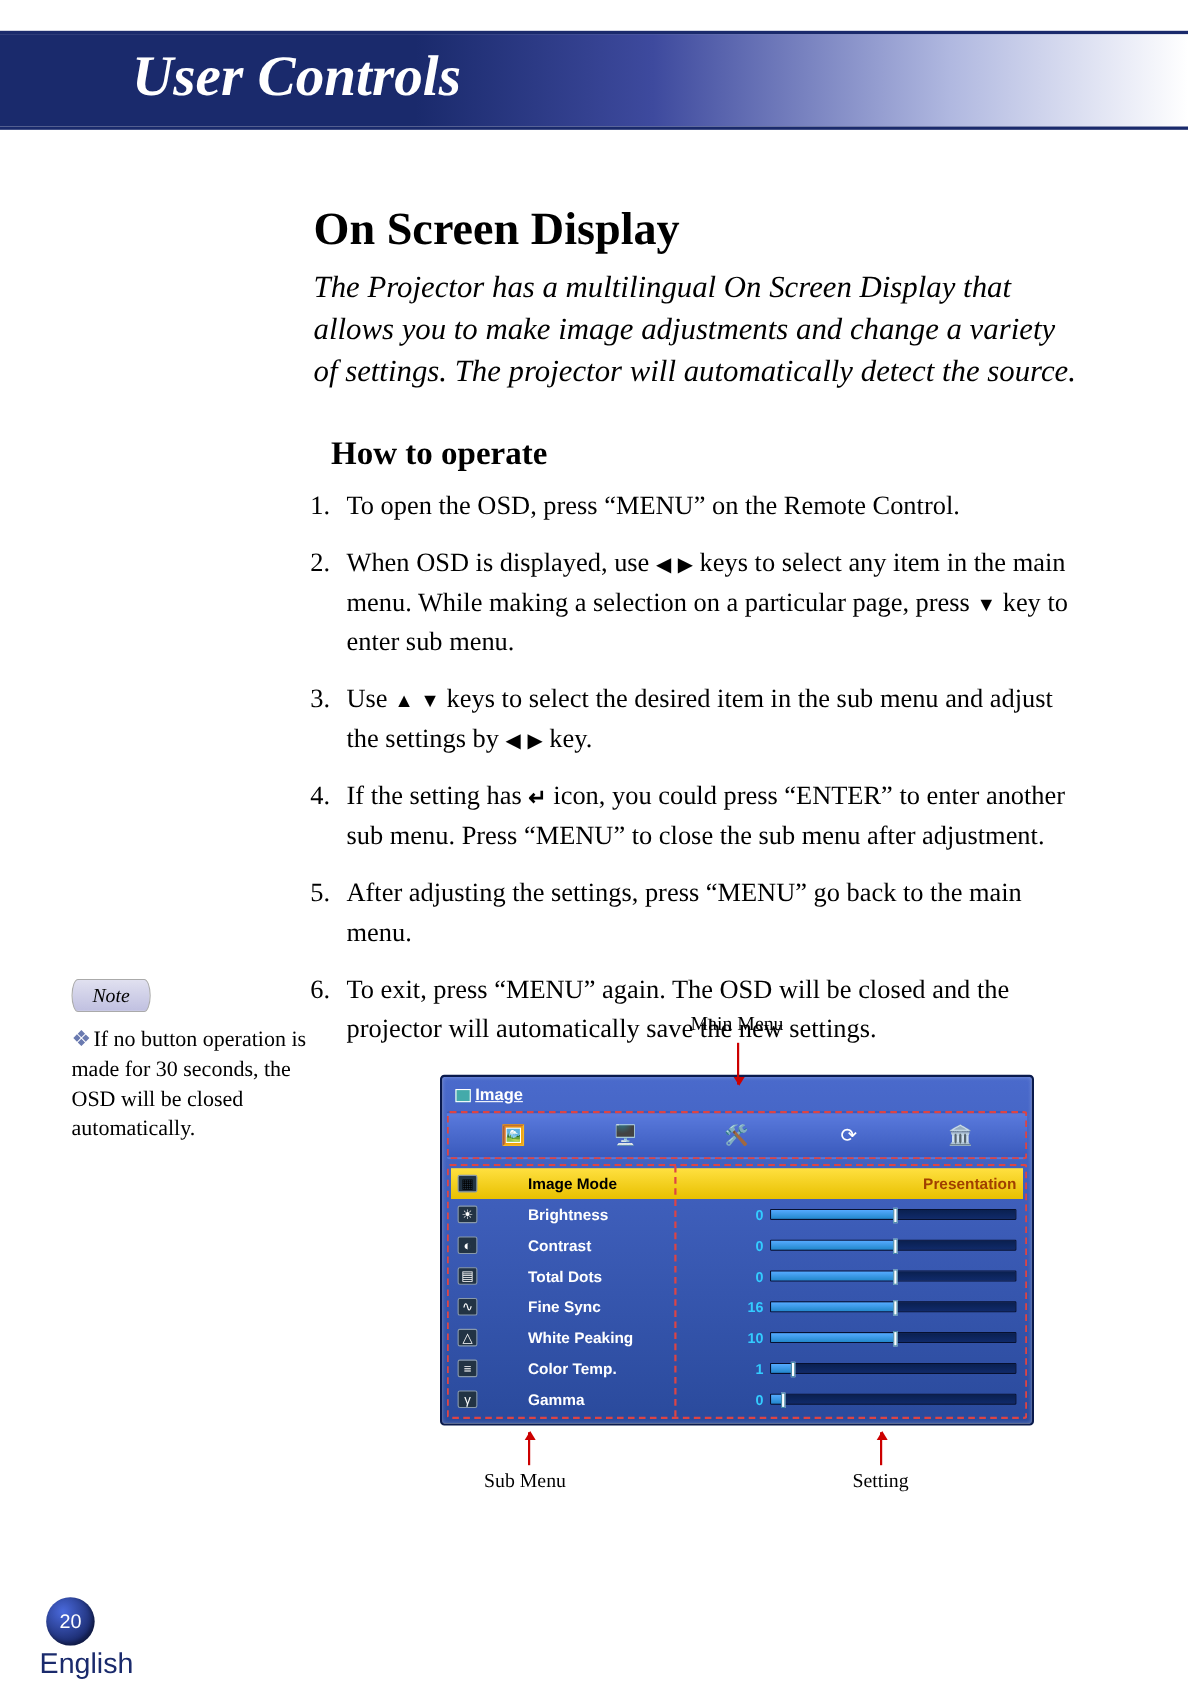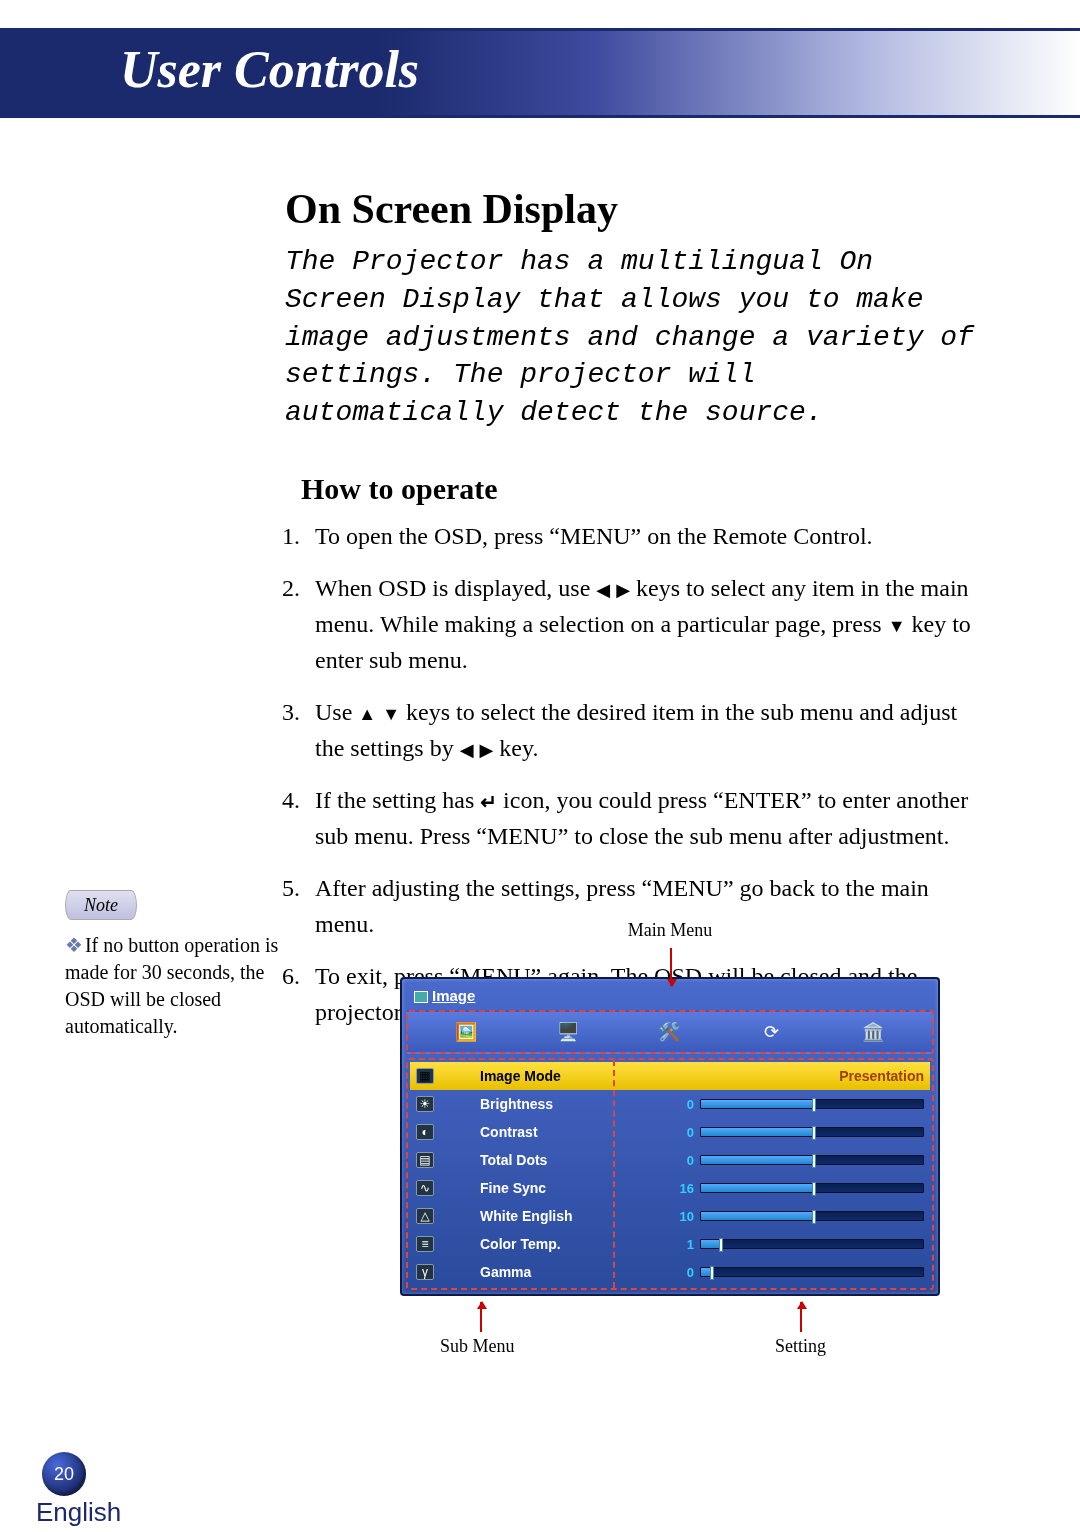--- a/index.html
+++ b/index.html
@@ -40,21 +40,21 @@
   .section-title {
     font-size: 42px;
     font-weight: bold;
     font-family: 'Palatino Linotype', Georgia, serif;
     margin-bottom: 10px;
   }
   .intro {
     font-size: 28px;
     font-style: italic;
     line-height: 1.35;
-    font-family: Liberation Mono, monospace;
+    font-family: Liberation Serif, serif;
     margin-bottom: 40px;
   }
   .subtitle {
     font-size: 30px;
     font-weight: bold;
     font-family: 'Palatino Linotype', Georgia, serif;
     margin-bottom: 12px;
     margin-left: 16px;
   }
   ol.steps {
@@ -369,21 +369,21 @@
         <span class="ic">∿</span>
         <span class="lbl">Fine Sync</span>
         <span class="val">16</span>
         <span class="bar">
             <span class="fill"></span>
             <span class="thumb"></span>
           </span>
       </div>
       <div class="osd-row">
         <span class="ic">△</span>
-        <span class="lbl">White English</span>
+        <span class="lbl">White Peaking</span>
         <span class="val">10</span>
         <span class="bar">
             <span class="fill"></span>
             <span class="thumb"></span>
           </span>
       </div>
       <div class="osd-row">
         <span class="ic">≡</span>
         <span class="lbl">Color Temp.</span>
         <span class="val">1</span>

